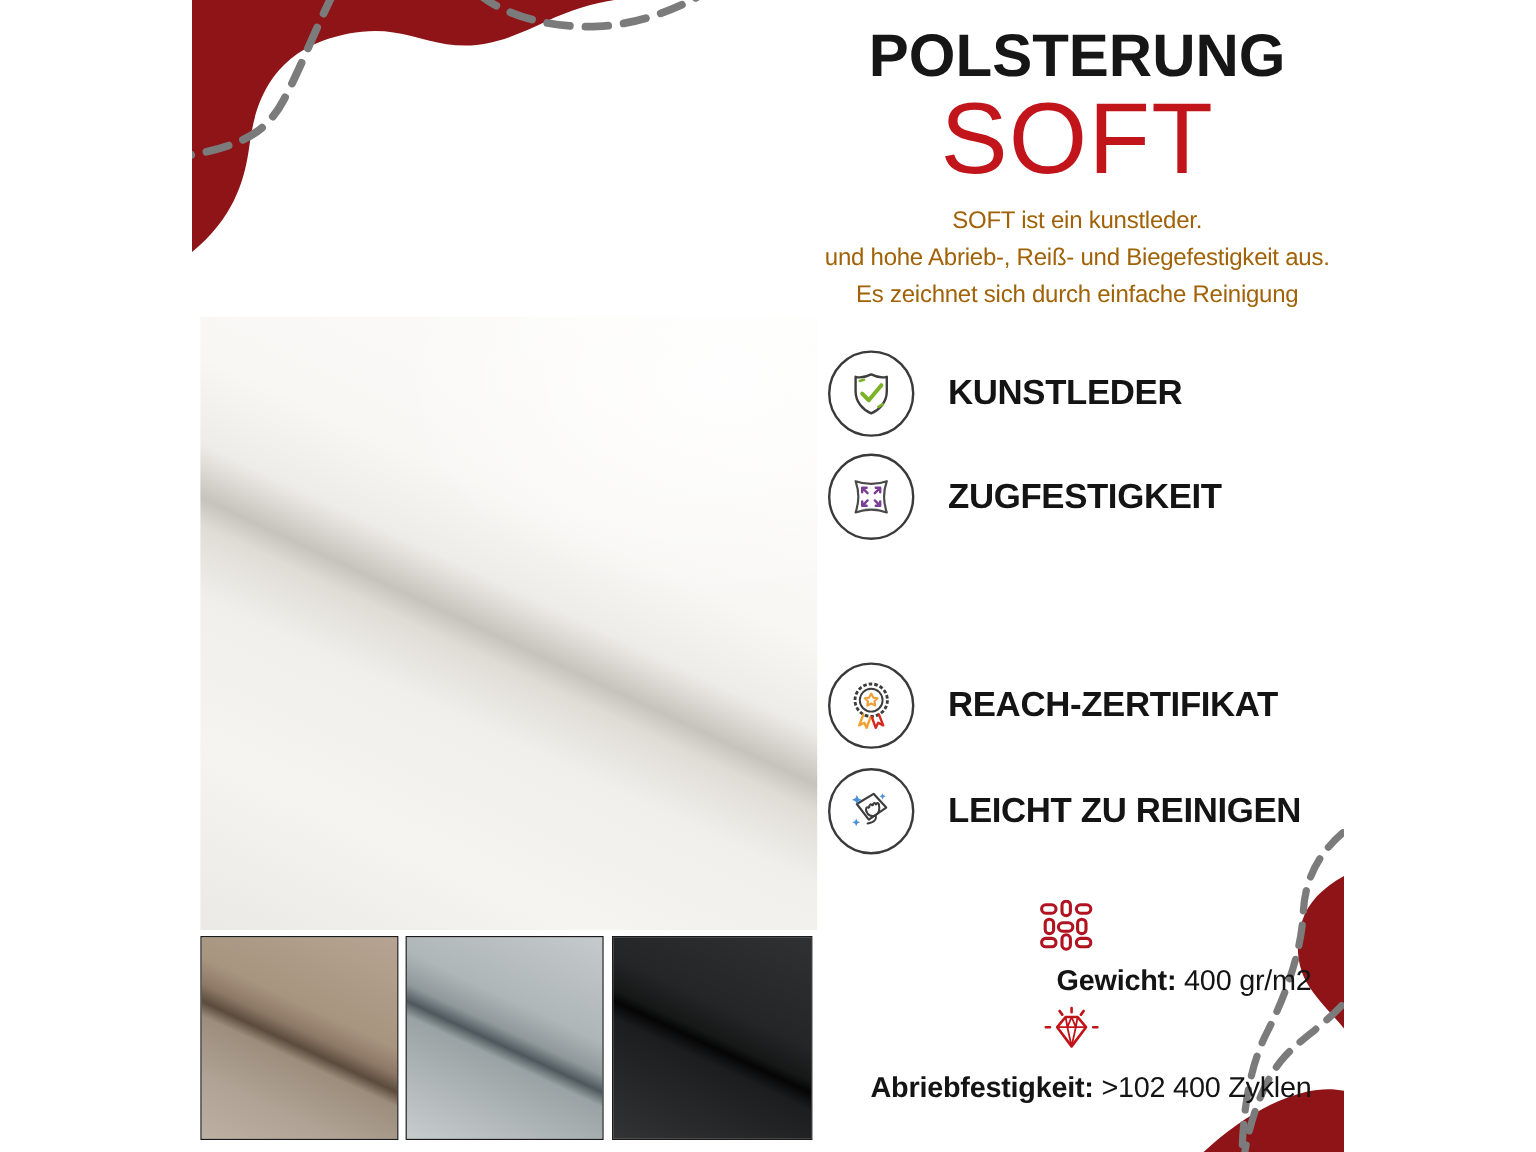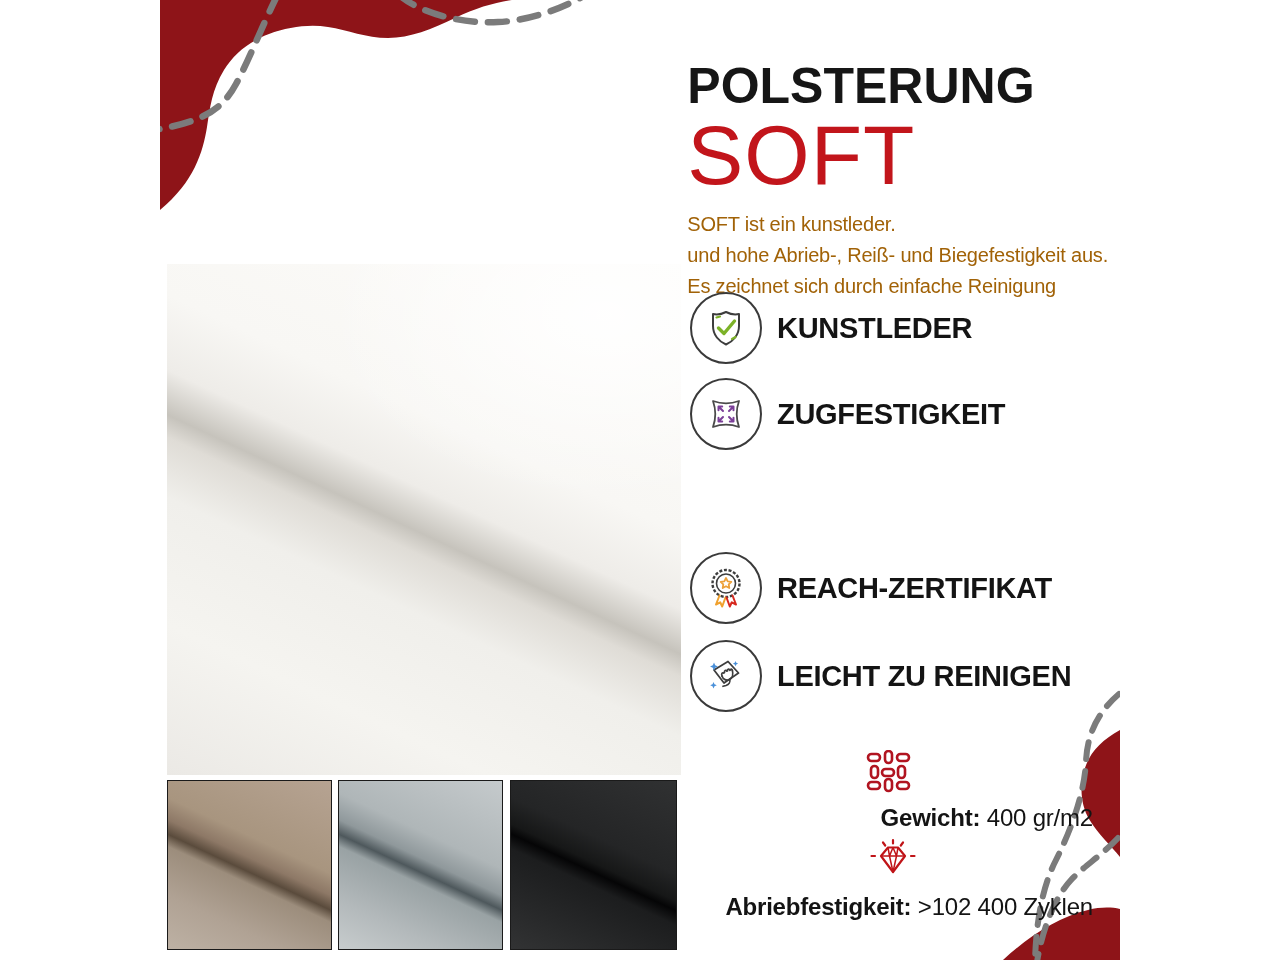--- a/index.html
+++ b/index.html
@@ -5,30 +5,30 @@
   html,body{margin:0;padding:0;background:#ffffff;}
   .canvas{position:relative;width:1280px;height:960px;background:#ffffff;overflow:hidden;
           font-family:"Liberation Sans", sans-serif;}
   .content{position:absolute;left:160px;top:0;width:960px;height:960px;background:#ffffff;}
 
   
   .decor-tl{position:absolute;left:0;top:0;}
   .decor-br{position:absolute;left:760px;top:670px;}
 
   
-  .header{position:absolute;right:12px;top:20px;text-align:left;margin-top:40px;}
+  .header{position:absolute;right:12px;top:20px;text-align:center;}
   .kicker{font-size:50px;font-weight:bold;color:#161616;line-height:1.04;letter-spacing:0px;}
   .title{font-size:84px;font-weight:normal;color:#c2151b;line-height:0.95;margin-top:4px;letter-spacing:1px;}
   .desc{margin-top:13px;font-size:20px;line-height:31px;color:#a16207;letter-spacing:-0.2px;}
 
   
   .feature{position:absolute;left:530px;display:flex;align-items:center;}
   .feature-circle{width:68px;height:68px;border:2.5px solid #3a3a3a;border-radius:50%;
                   display:flex;align-items:center;justify-content:center;background:#fff;flex:0 0 auto;}
-  .feature-label{margin-left:15px;font-size:29px;font-weight:bold;color:#141414;letter-spacing:-0.3px;white-space:nowrap;}
+  .feature-label{margin-left:28px;font-size:29px;font-weight:bold;color:#141414;letter-spacing:-0.3px;white-space:nowrap;}
 
   
   .main-photo{position:absolute;left:7px;top:264px;width:514px;height:511px;
      background:
        radial-gradient(90% 60% at 85% 10%, rgba(255,255,255,0.9) 0%, rgba(255,255,255,0) 60%),
        linear-gradient(205deg,#fdfcfa 0%,#f8f7f4 36%,#eeece8 46%,#c6c3bc 52%,#dfdcd6 55%,#f0efeb 63%,#f5f4f0 80%,#ebe9e5 100%);
   }
   .swatch{position:absolute;top:780px;height:170px;border:1px solid #1a1a1a;box-sizing:border-box;}
   .swatch-beige{left:7px;width:165px;
      background:linear-gradient(205deg,#b6a392 0%,#a8957f 38%,#8d7866 47%,#5a4b3c 53%,#95старт 0,#9c8d7c 58%,#b0a294 78%,#bdb1a4 100%);

